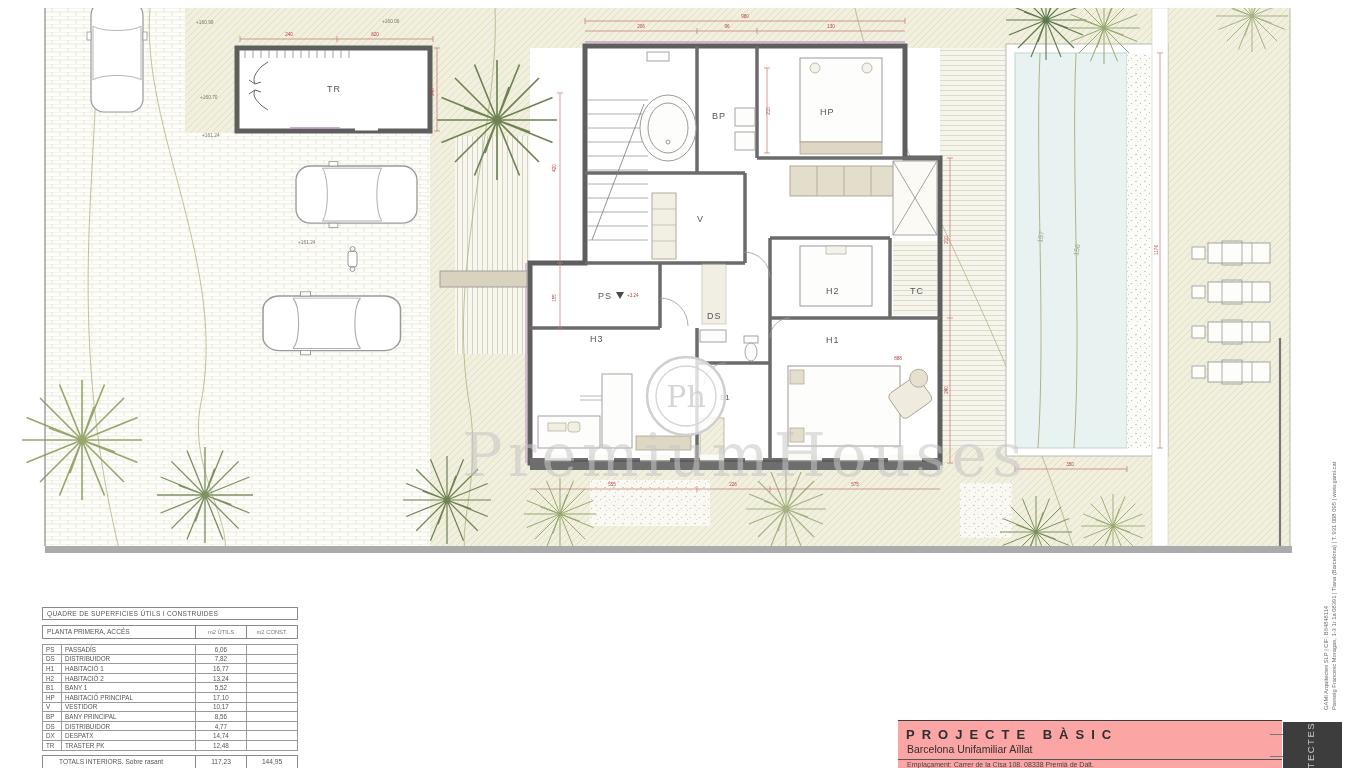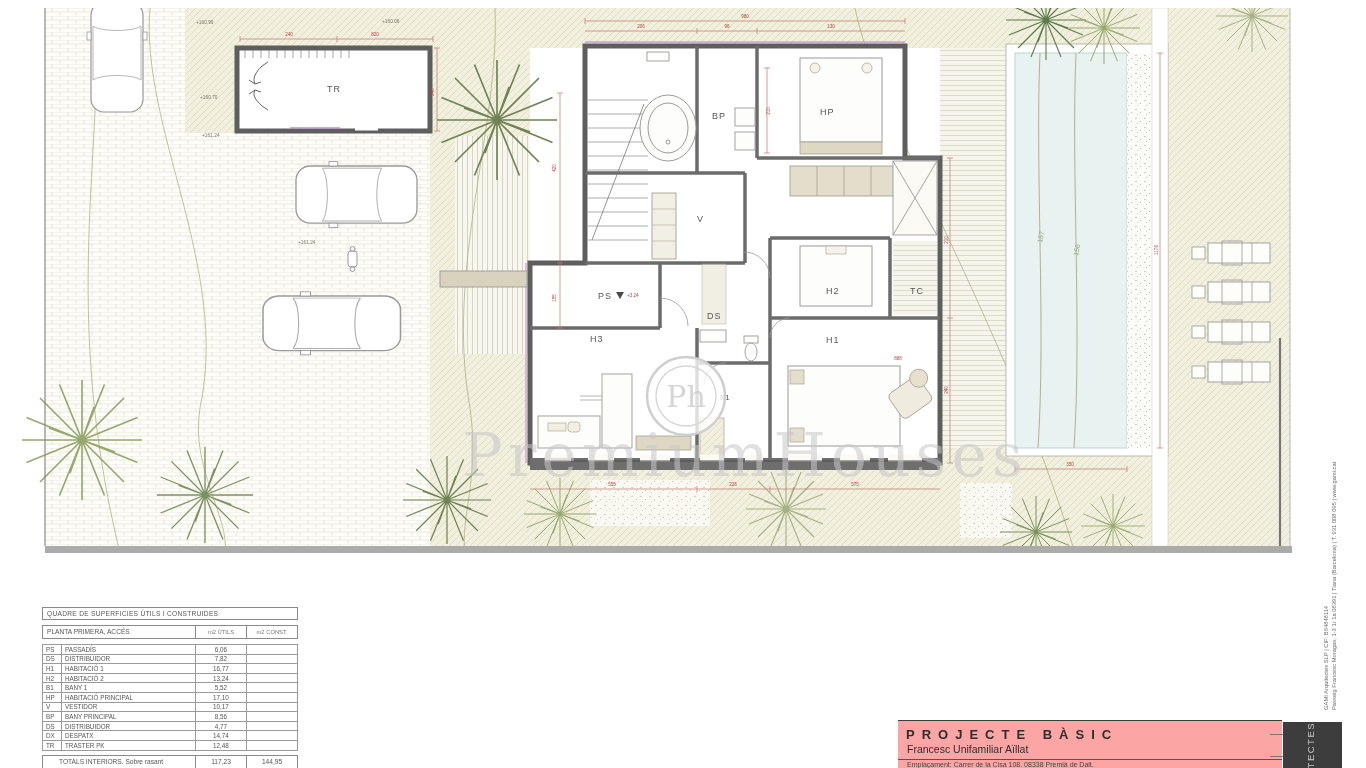--- a/index.html
+++ b/index.html
@@ -451,21 +451,21 @@
   <div class="totals">
     <div class="tl">TOTALS INTERIORS. Sobre rasant</div>
     <div class="tv">117,23</div>
     <div class="tc2">144,95</div>
   </div>
 </div>
 
 
 <div class="titleblock">
   <div class="tb-title">PROJECTE BÀSIC</div>
-  <div class="tb-sub">Francesc Unifamiliar Aïllat</div>
+  <div class="tb-sub">Barcelona Unifamiliar Aïllat</div>
   <div class="tb-loc">Emplaçament: Carrer de la Cisa 108. 08338 Premià de Dalt.</div>
   <div class="tb-row">
     <div class="cell-a"></div>
     <div class="cell-b"></div>
     <div class="cell-c">1/50</div>
   </div>
 </div>
 
 
 <div class="credit">

